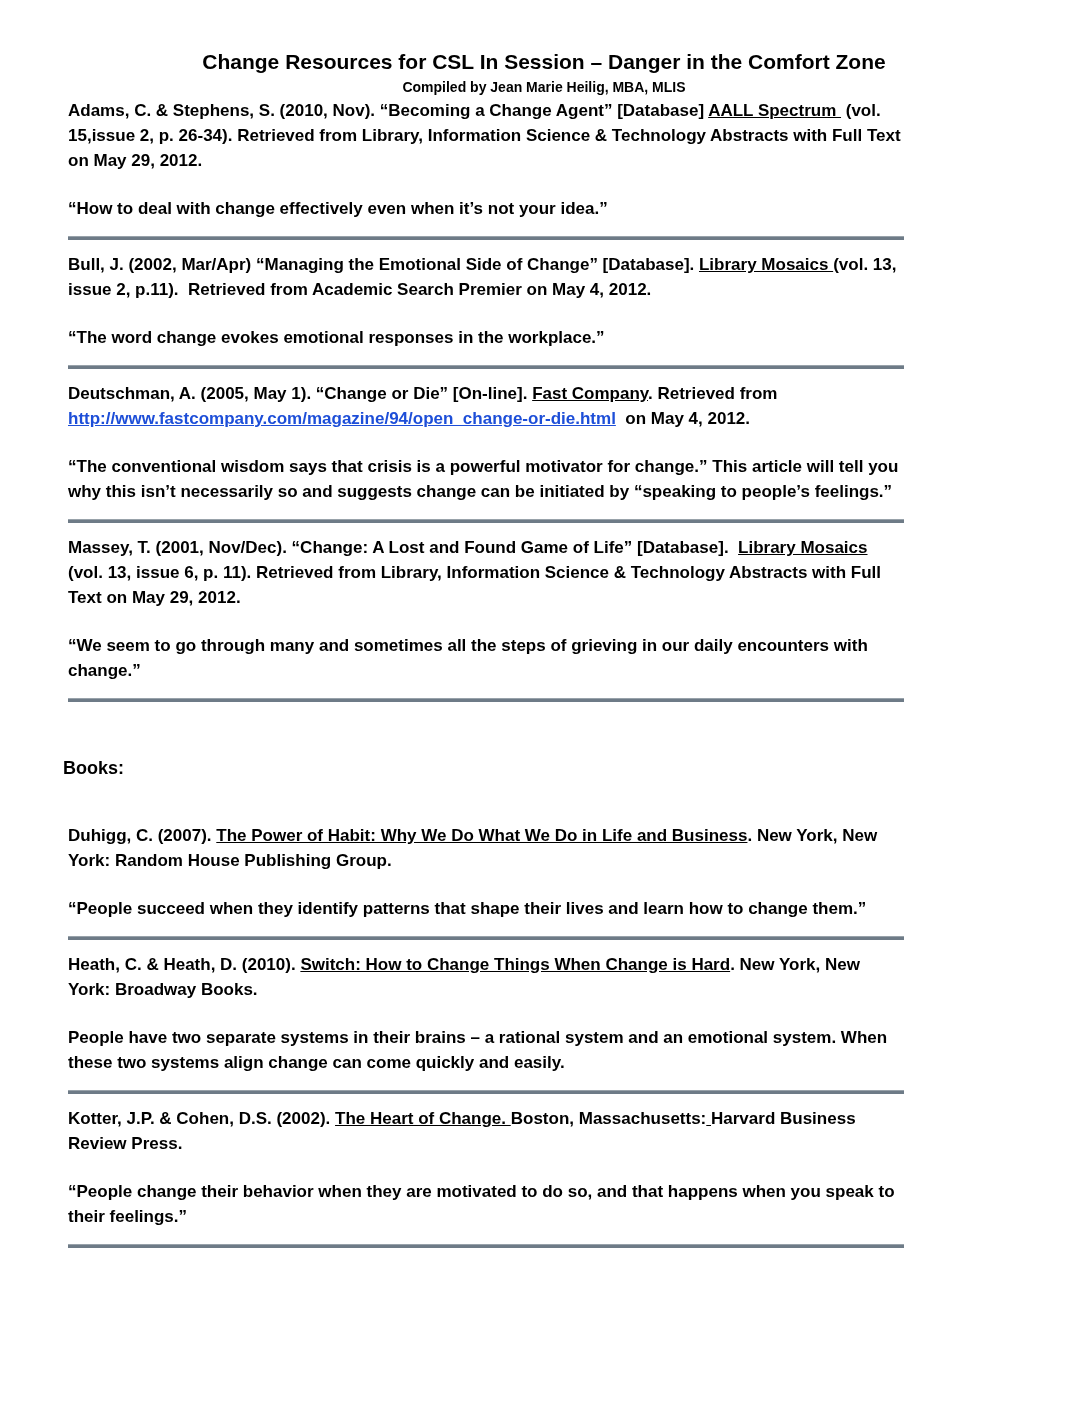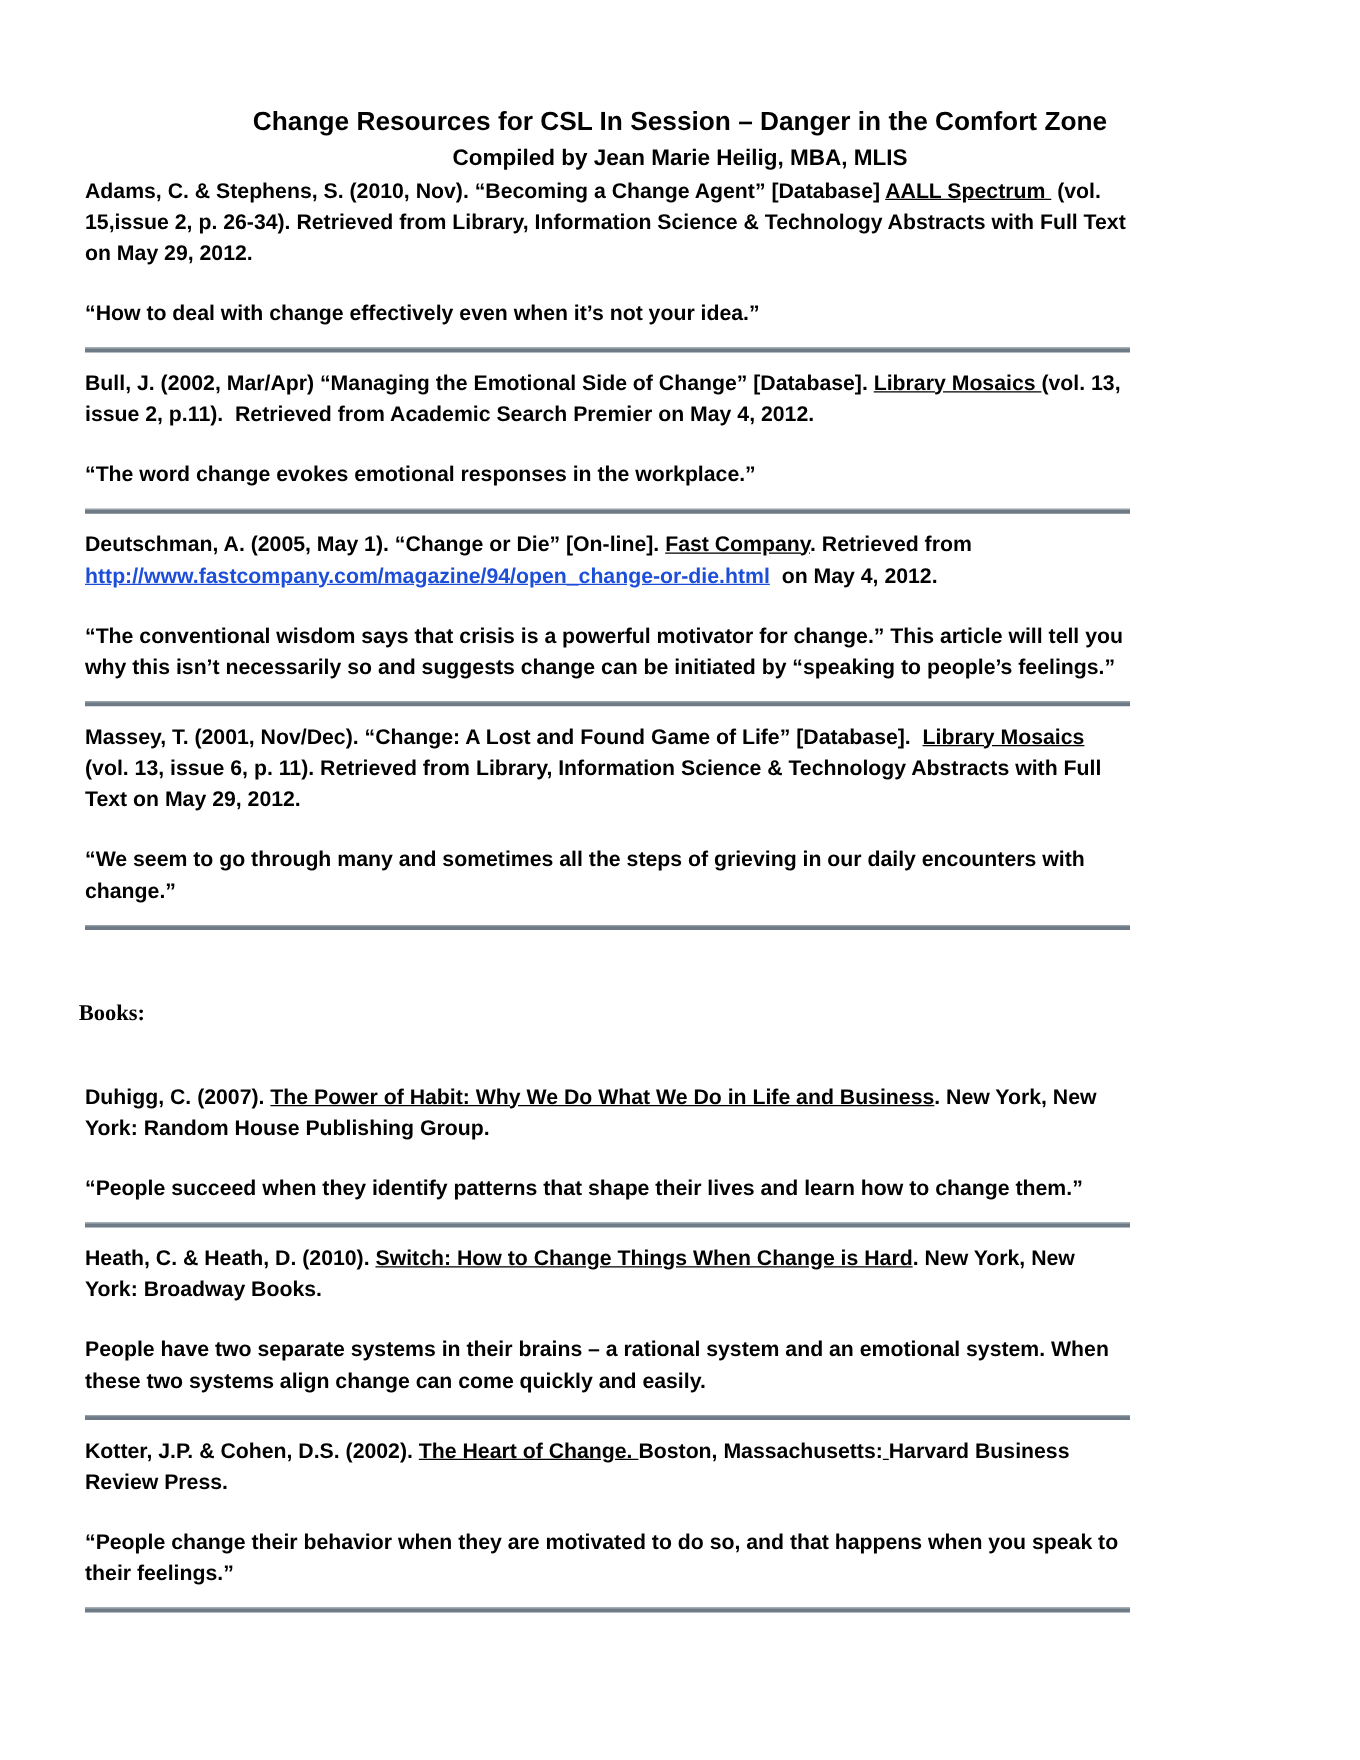--- a/index.html
+++ b/index.html
@@ -7,39 +7,39 @@
   .doc {
     position: relative;
     width: 1088px;
     height: 1408px;
     background: #ffffff;
     font-family: "Liberation Sans", "DejaVu Sans", sans-serif;
     color: #000000;
     font-weight: 600;
     overflow: hidden;
   }
-  .header { padding-top: 84px; text-align: center; }
+  .header { padding-top: 48px; text-align: center; }
   .title {
     font-size: 21px;
     font-weight: 700;
     line-height: 1.35;
   }
   .subtitle {
-    font-size: 18px;
+    font-size: 14px;
     font-weight: 700;
     line-height: 1.4;
     margin-top: 2px;
   }
   .section-heading {
     margin-left: 63px;
     font-size: 18px;
     font-weight: 700;
   }
   .section-articles .section-heading { margin-top: 36px; margin-bottom: 34px; }
-  .section-books .section-heading   { margin-top: 56px; margin-bottom: 44px; font-family: Liberation Serif, serif; }
+  .section-books .section-heading   { margin-top: 56px; margin-bottom: 44px; }
   .entries { margin-left: 68px; width: 836px; }
   .entry { }
   .citation, .note {
     font-size: 17px;
     line-height: 25px;
     white-space: pre-wrap;
   }
   .citation { margin: 0 0 23px 0; }
   .note     { margin: 0 0 15px 0; }
   .u { text-decoration: underline; }

